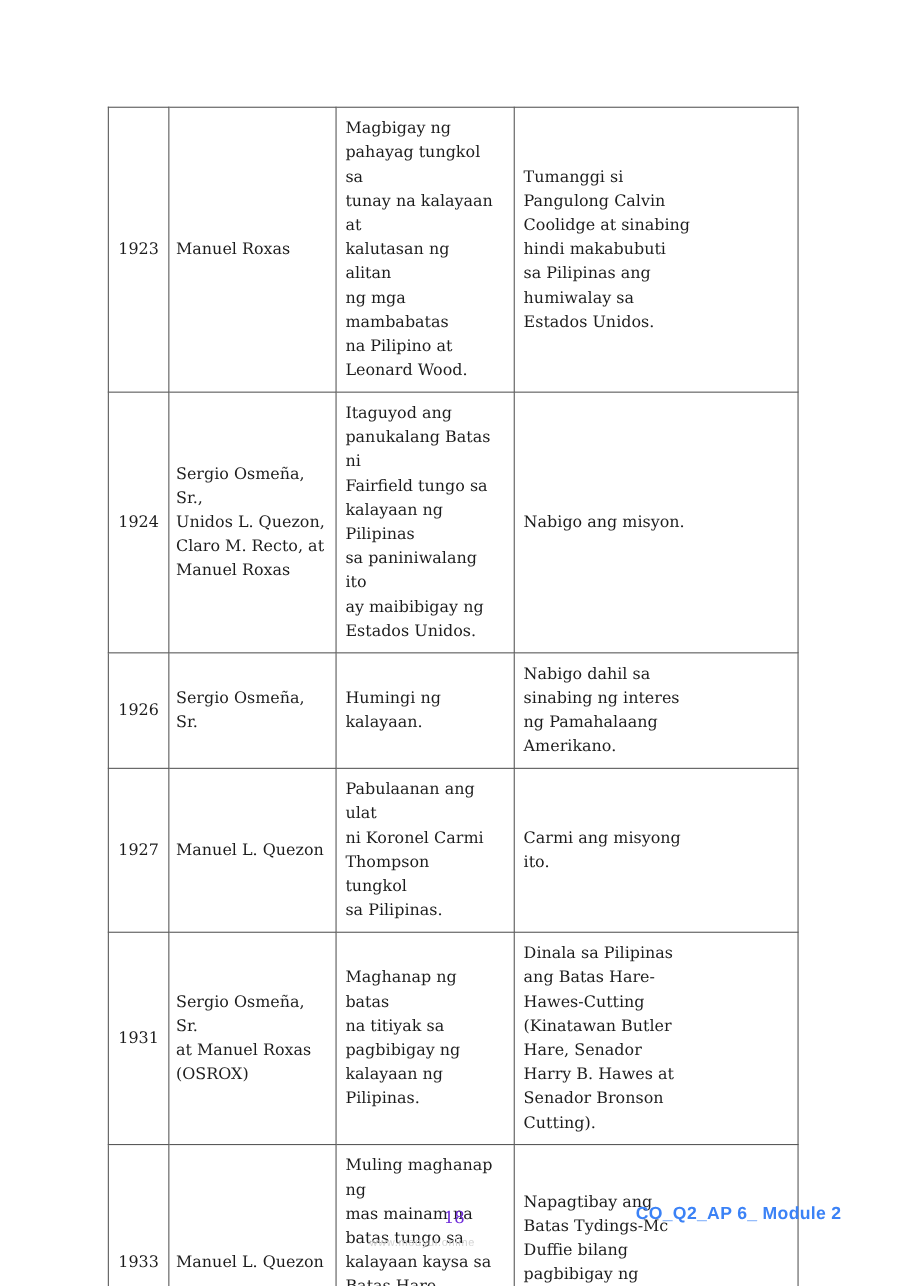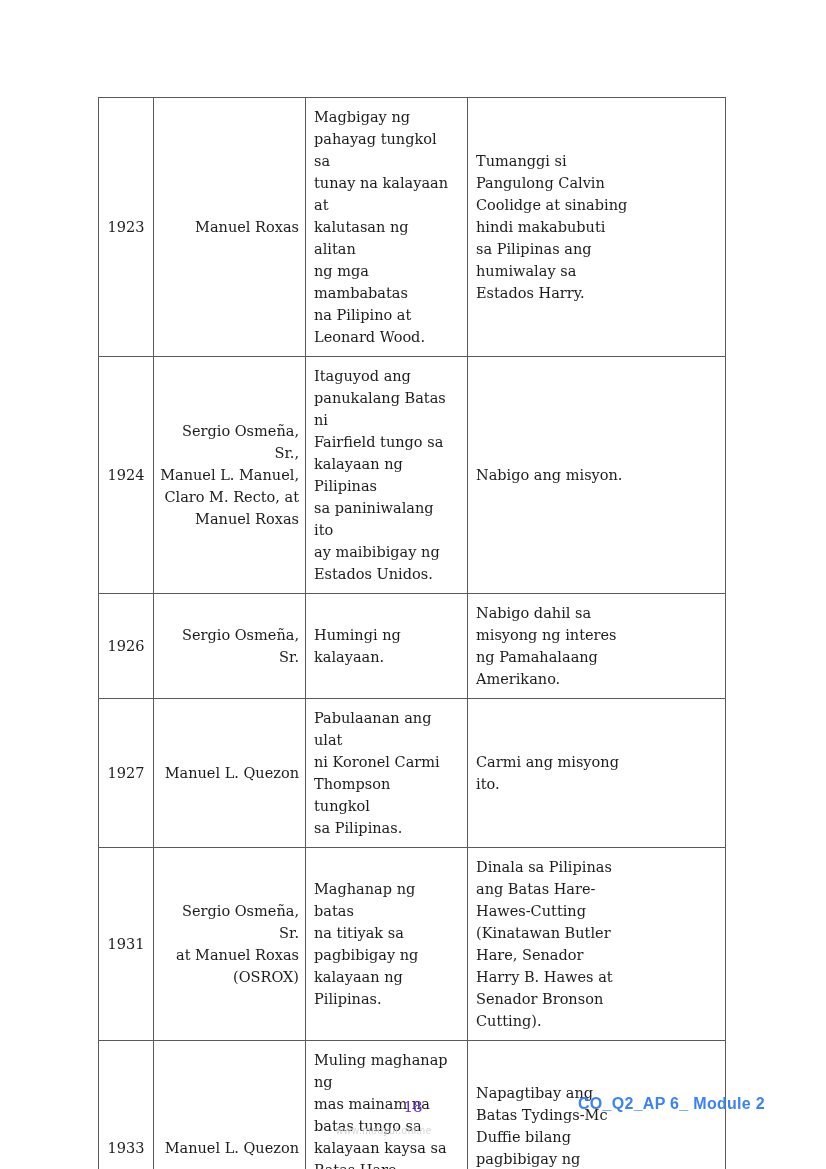--- a/index.html
+++ b/index.html
@@ -30,21 +30,21 @@
     line-height: 22px;
     padding: 8px 6px;
     white-space: pre-line;
     overflow: hidden;
   }
   .col-year     { width: 55px;  }
   .col-persons  { width: 152px; }
   .col-mission  { width: 162px; }
   .col-result   { width: 258px; }
   td.cell-year    { text-align: center; margin-left: 32px; }
-  td.cell-persons { text-align: right; }
+  td.cell-persons { text-align: left; }
   td.cell-mission { text-align: left; padding-left: 8px; padding-right: 18px; }
   td.cell-result  { text-align: left; padding-left: 8px; padding-right: 6px; }
 
   .page-number {
     position: absolute;
     top: 1098px;
     left: 0;
     width: 826px;
     text-align: center;
     font-size: 15px;
@@ -90,46 +90,46 @@
 kalutasan ng alitan
 ng mga mambabatas
 na Pilipino at
 Leonard Wood.</td>
     <td class="cell-result">Tumanggi si
 Pangulong Calvin
 Coolidge at sinabing
 hindi makabubuti
 sa Pilipinas ang
 humiwalay sa
-Estados Harry.</td>
+Estados Unidos.</td>
   </tr>
 
   <tr>
     <td class="cell-year">1924</td>
     <td class="cell-persons">Sergio Osmeña, Sr.,
-Manuel L. Manuel,
+Unidos L. Quezon,
 Claro M. Recto, at
 Manuel Roxas</td>
     <td class="cell-mission">Itaguyod ang
 panukalang Batas ni
 Fairfield tungo sa
 kalayaan ng Pilipinas
 sa paniniwalang ito
 ay maibibigay ng
 Estados Unidos.</td>
     <td class="cell-result">Nabigo ang misyon.</td>
   </tr>
 
   <tr>
     <td class="cell-year">1926</td>
     <td class="cell-persons">Sergio Osmeña, Sr.</td>
     <td class="cell-mission">Humingi ng
 kalayaan.</td>
     <td class="cell-result">Nabigo dahil sa
-misyong ng interes
+sinabing ng interes
 ng Pamahalaang
 Amerikano.</td>
   </tr>
 
   <tr>
     <td class="cell-year">1927</td>
     <td class="cell-persons">Manuel L. Quezon</td>
     <td class="cell-mission">Pabulaanan ang ulat
 ni Koronel Carmi
 Thompson tungkol

